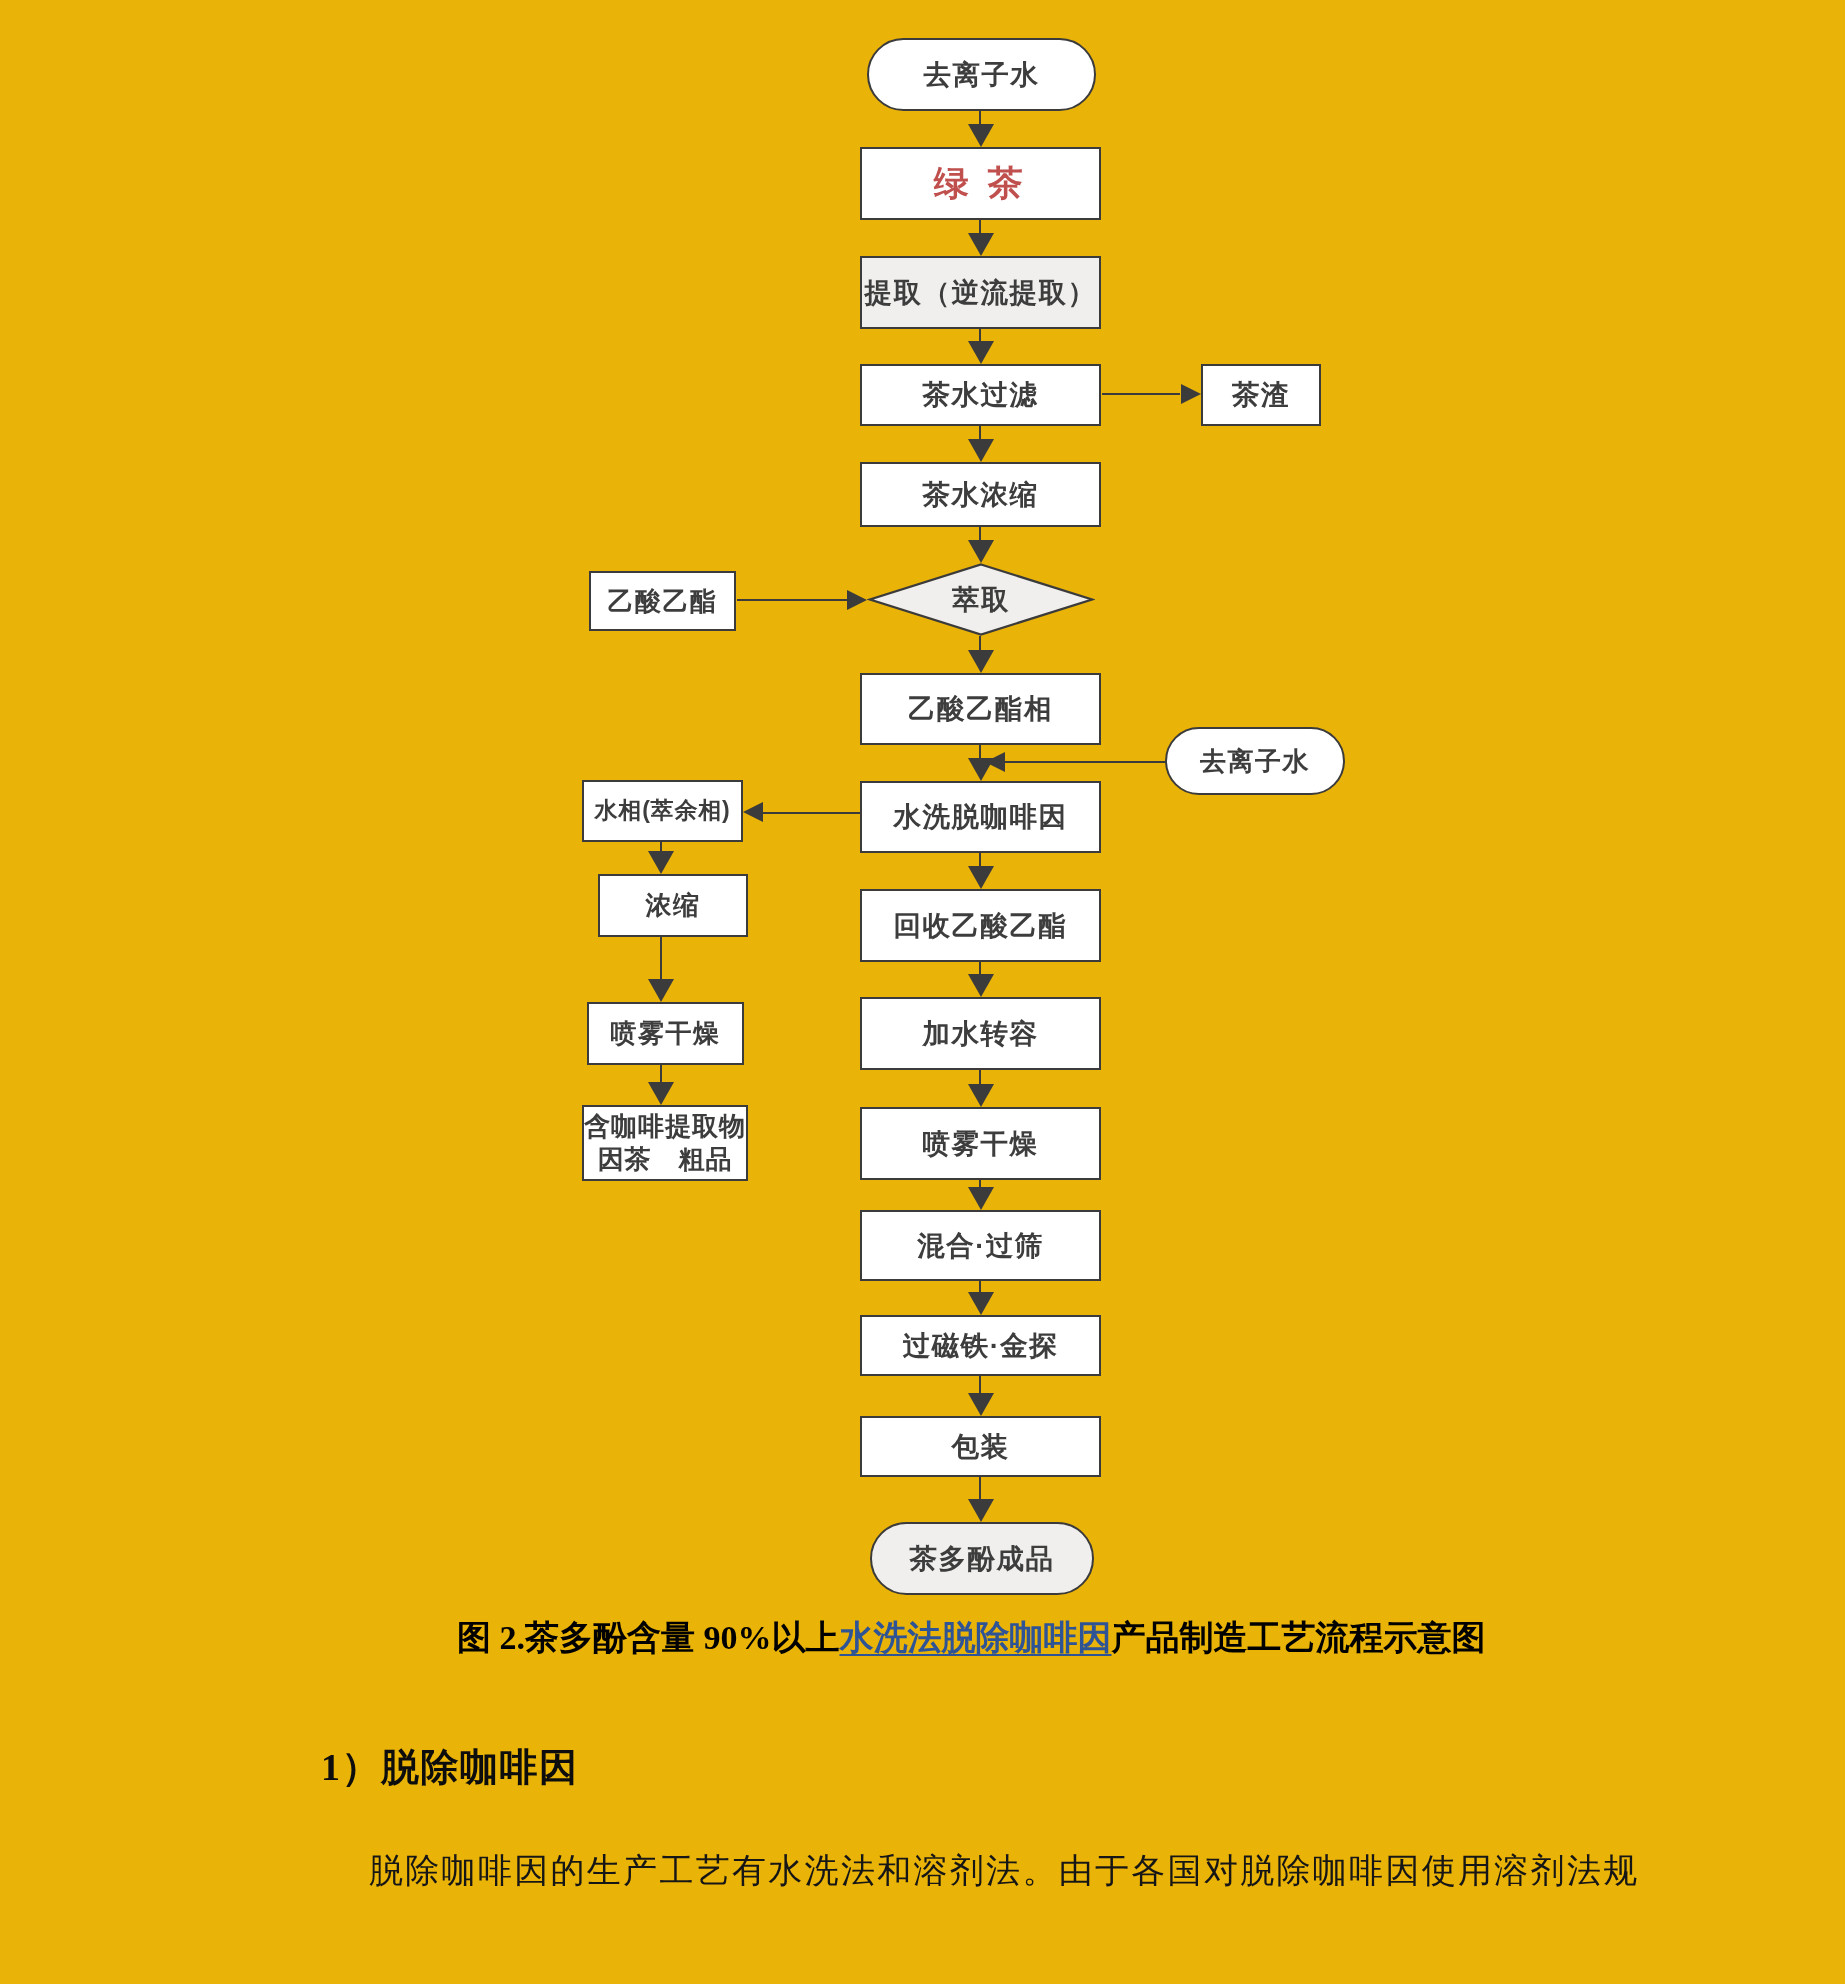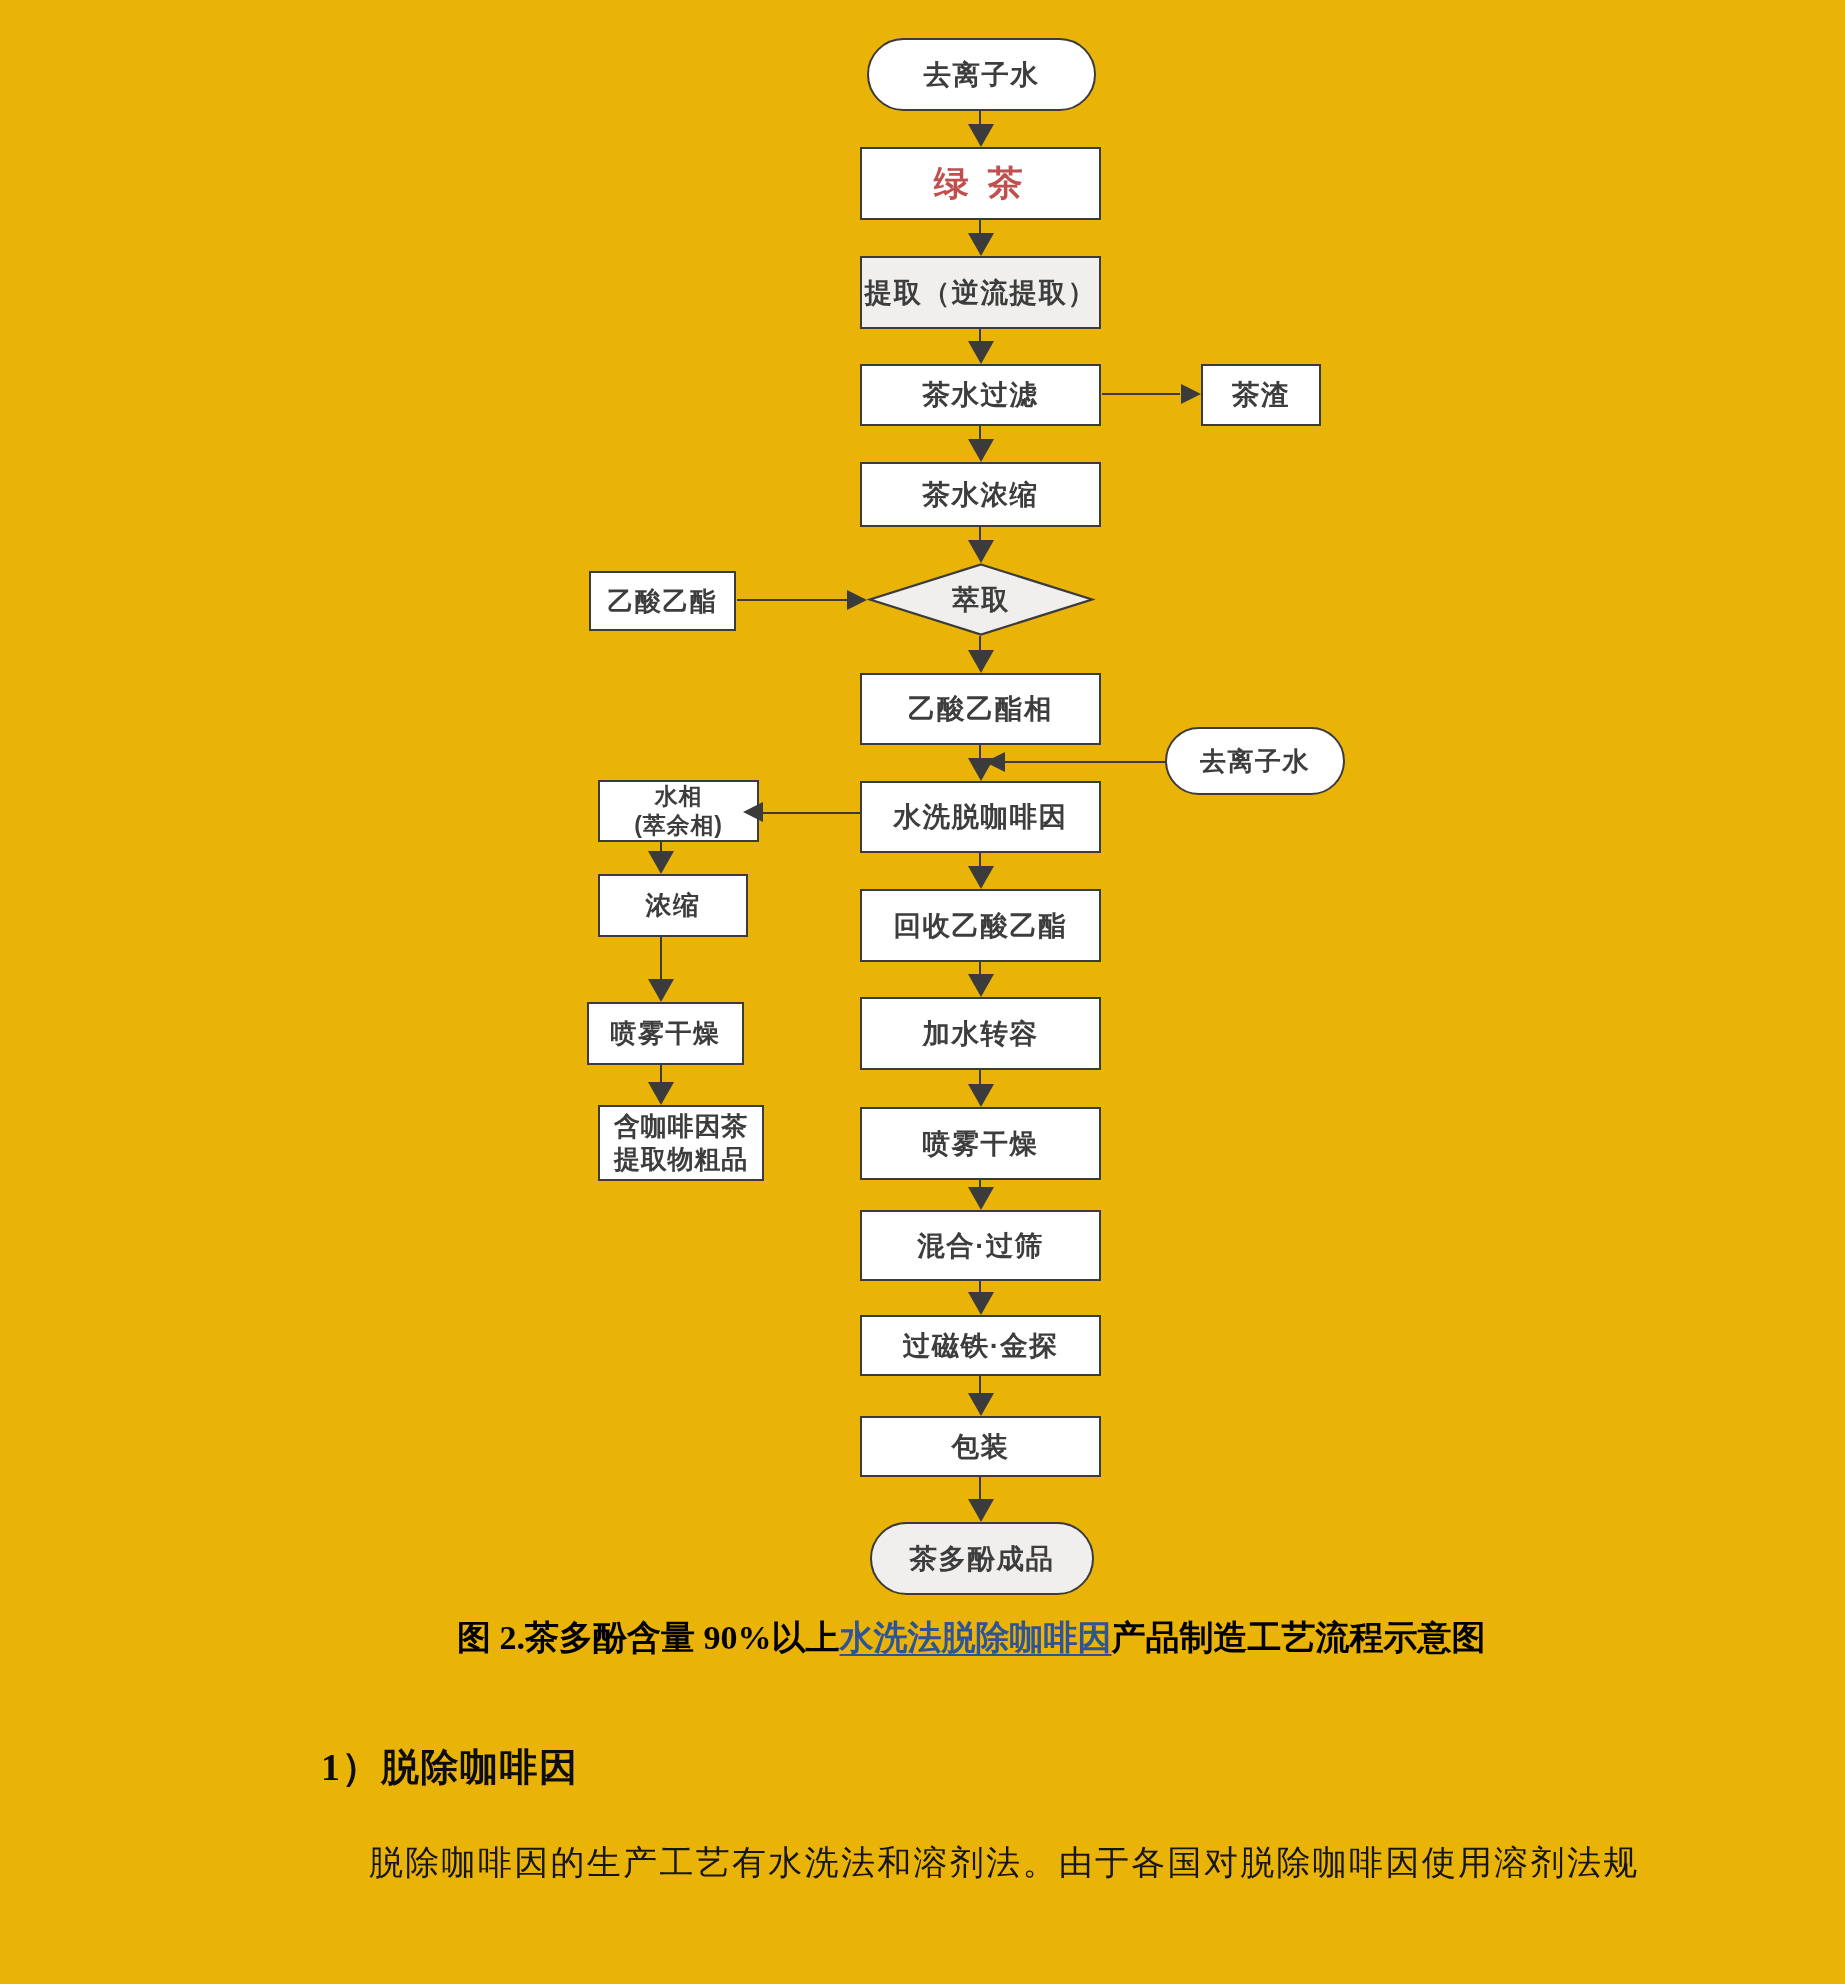--- a/index.html
+++ b/index.html
@@ -12,21 +12,21 @@
   }
   html,body{margin:0;padding:0;background:#ffffff;}
   .page{position:relative;width:1846px;height:1985px;background:#eab308;overflow:hidden;
         font-family:"Liberation Sans","DejaVu Sans",sans-serif;}
   
   .node{position:absolute;box-sizing:border-box;border:2.3px solid var(--box-border);background:#fff;
         display:flex;align-items:center;justify-content:center;text-align:center;
         color:var(--node-text);font-size:27.5px;font-weight:600;letter-spacing:1.5px;}
   .stadium{border-radius:40px;}
   .gray{background:var(--box-fill-gray);}
-  .two-line{flex-direction:column;line-height:1.28;letter-spacing:0.8px;margin-left:16px;}
+  .two-line{line-height:1.28;letter-spacing:0.8px;}
   .fs30{font-size:23px;}
   .fs34{font-size:26px;}
   .green-tea{color:var(--green-tea-red);font-size:35px;font-weight:700;letter-spacing:4.6px;}
   
   .diamond-wrap{position:absolute;display:flex;align-items:center;justify-content:center;}
   .diamond-wrap svg{position:absolute;left:0;top:0;}
   .diamond-label{position:relative;z-index:1;font-size:27.5px;font-weight:600;color:var(--node-text);letter-spacing:1.5px;}
   
   .vline{position:absolute;width:2.3px;background:var(--box-border);}
   .hline{position:absolute;height:2.3px;background:var(--box-border);}
@@ -34,21 +34,21 @@
   .tri.down{border-left:13px solid transparent;border-right:13px solid transparent;border-top:23px solid var(--box-border);}
   .tri.right{border-top:10.7px solid transparent;border-bottom:10.7px solid transparent;border-left:20px solid var(--box-border);}
   .tri.left{border-top:10.7px solid transparent;border-bottom:10.7px solid transparent;border-right:20px solid var(--box-border);}
   
   .caption{position:absolute;left:457px;top:1615px;white-space:nowrap;
            font-family:"Liberation Serif","DejaVu Serif",serif;font-weight:700;font-size:34px;color:#000;}
   .caption .link{color:var(--link-blue);text-decoration:underline;text-underline-offset:5.3px;text-decoration-thickness:2.3px;}
   .heading{position:absolute;left:321px;top:1742px;white-space:nowrap;
            font-family:"Liberation Serif","DejaVu Serif",serif;font-weight:700;font-size:38px;color:#0d0d0d;letter-spacing:1.5px;}
   .para{position:absolute;white-space:nowrap;font-family:Liberation Serif, serif;
-        font-weight:400;font-size:34px;color:var(--body-text);letter-spacing:2.3px;}
+        font-weight:400;font-size:34px;color:var(--body-text);letter-spacing:2.3px;margin-top:8px;}
 </style>
 </head>
 <body>
 
 <div class="page">
 
   <div>
 
     <div class="node stadium" style="left:867px;top:38px;width:229px;height:73px">去离子水</div>
 

